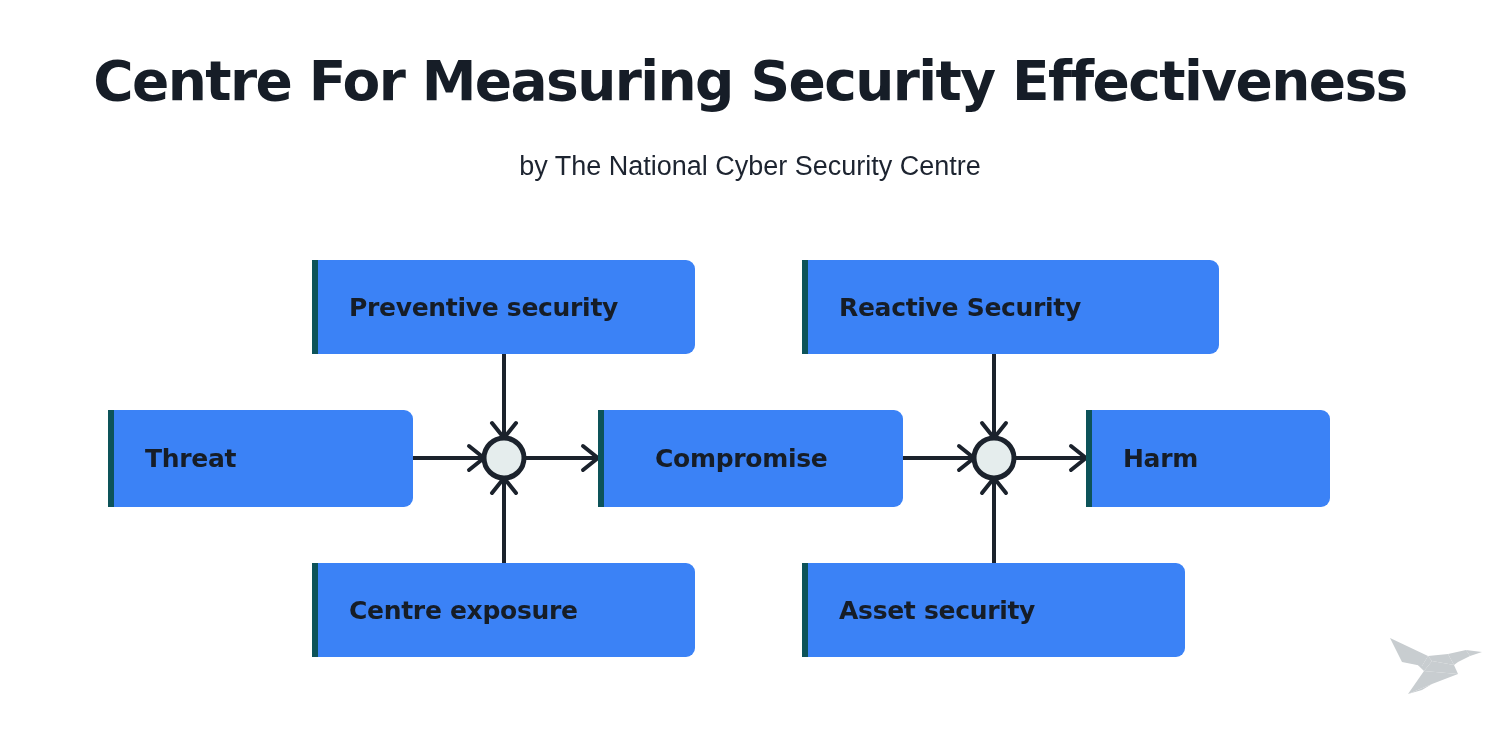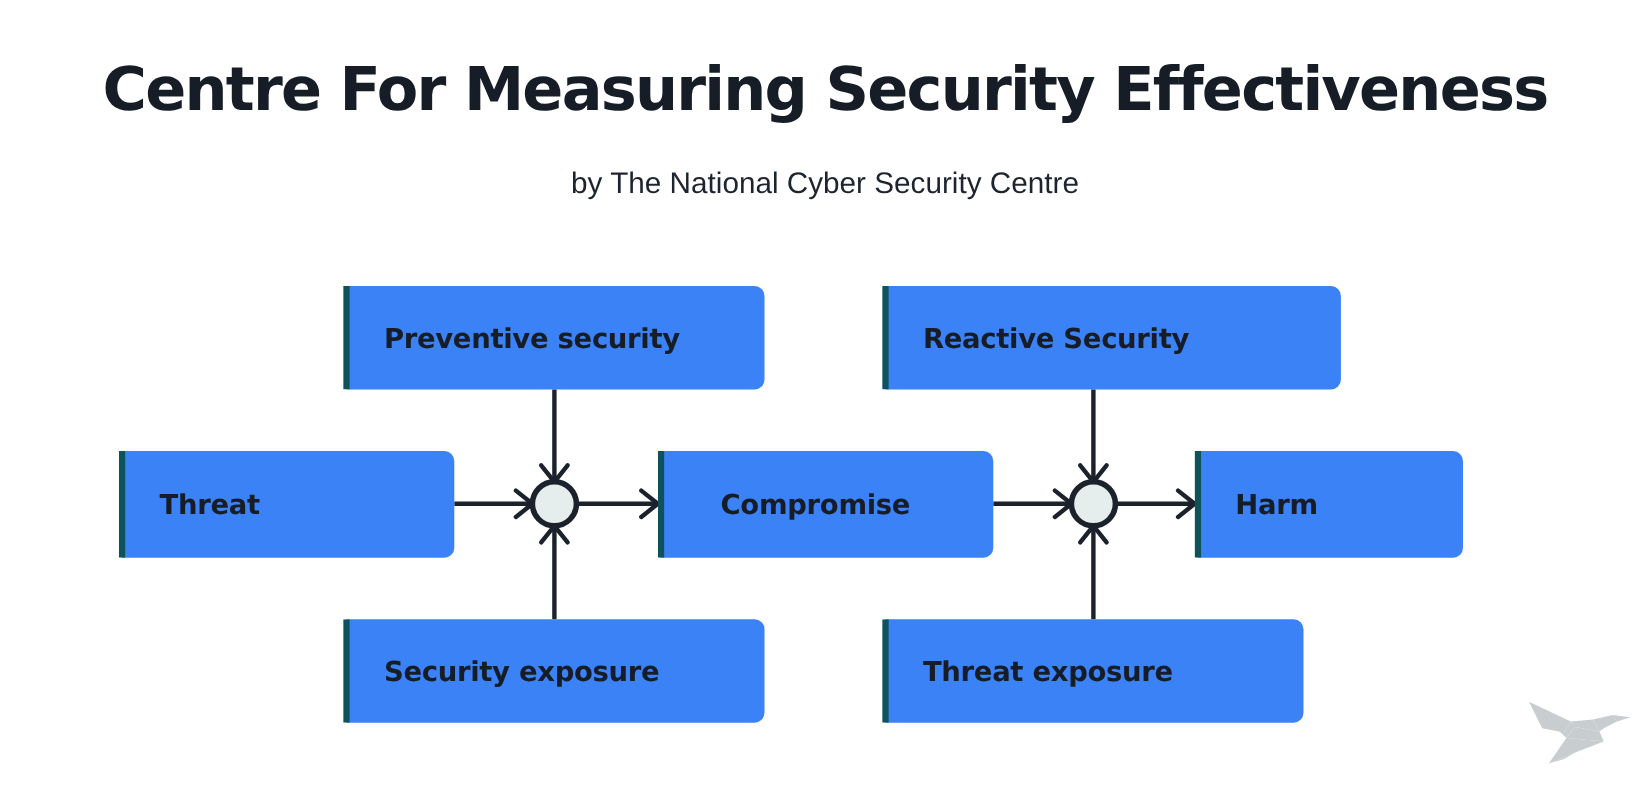--- a/index.html
+++ b/index.html
@@ -163,25 +163,25 @@
 
   <div class="node" style="left:598px; top:410px; width:305px; height:97px;padding-left:20px;">
     <span class="node-label">Compromise</span>
   </div>
 
   <div class="node" style="left:1086px; top:410px; width:244px; height:97px;">
     <span class="node-label">Harm</span>
   </div>
 
   <div class="node" style="left:312px; top:563px; width:383px; height:94px;">
-    <span class="node-label">Security exposure</span>
+    <span class="node-label">Centre exposure</span>
   </div>
 
   <div class="node" style="left:802px; top:563px; width:383px; height:94px;">
-    <span class="node-label">Threat exposure</span>
+    <span class="node-label">Asset security</span>
   </div>
 
   <svg class="watermark" viewBox="0 0 96 80">
     <g fill="#c8cdd0">
       <polygon points="2,10 40,28 34,38 14,34"></polygon>
       <polygon points="2,10 34,38 40,28 44,33 36,43"></polygon>
       <polygon points="36,43 44,33 66,37 70,46"></polygon>
       <polygon points="44,33 40,28 60,26 66,37"></polygon>
       <polygon points="66,37 60,26 78,22 82,28 70,34"></polygon>
       <polygon points="78,22 94,24 82,28"></polygon>

